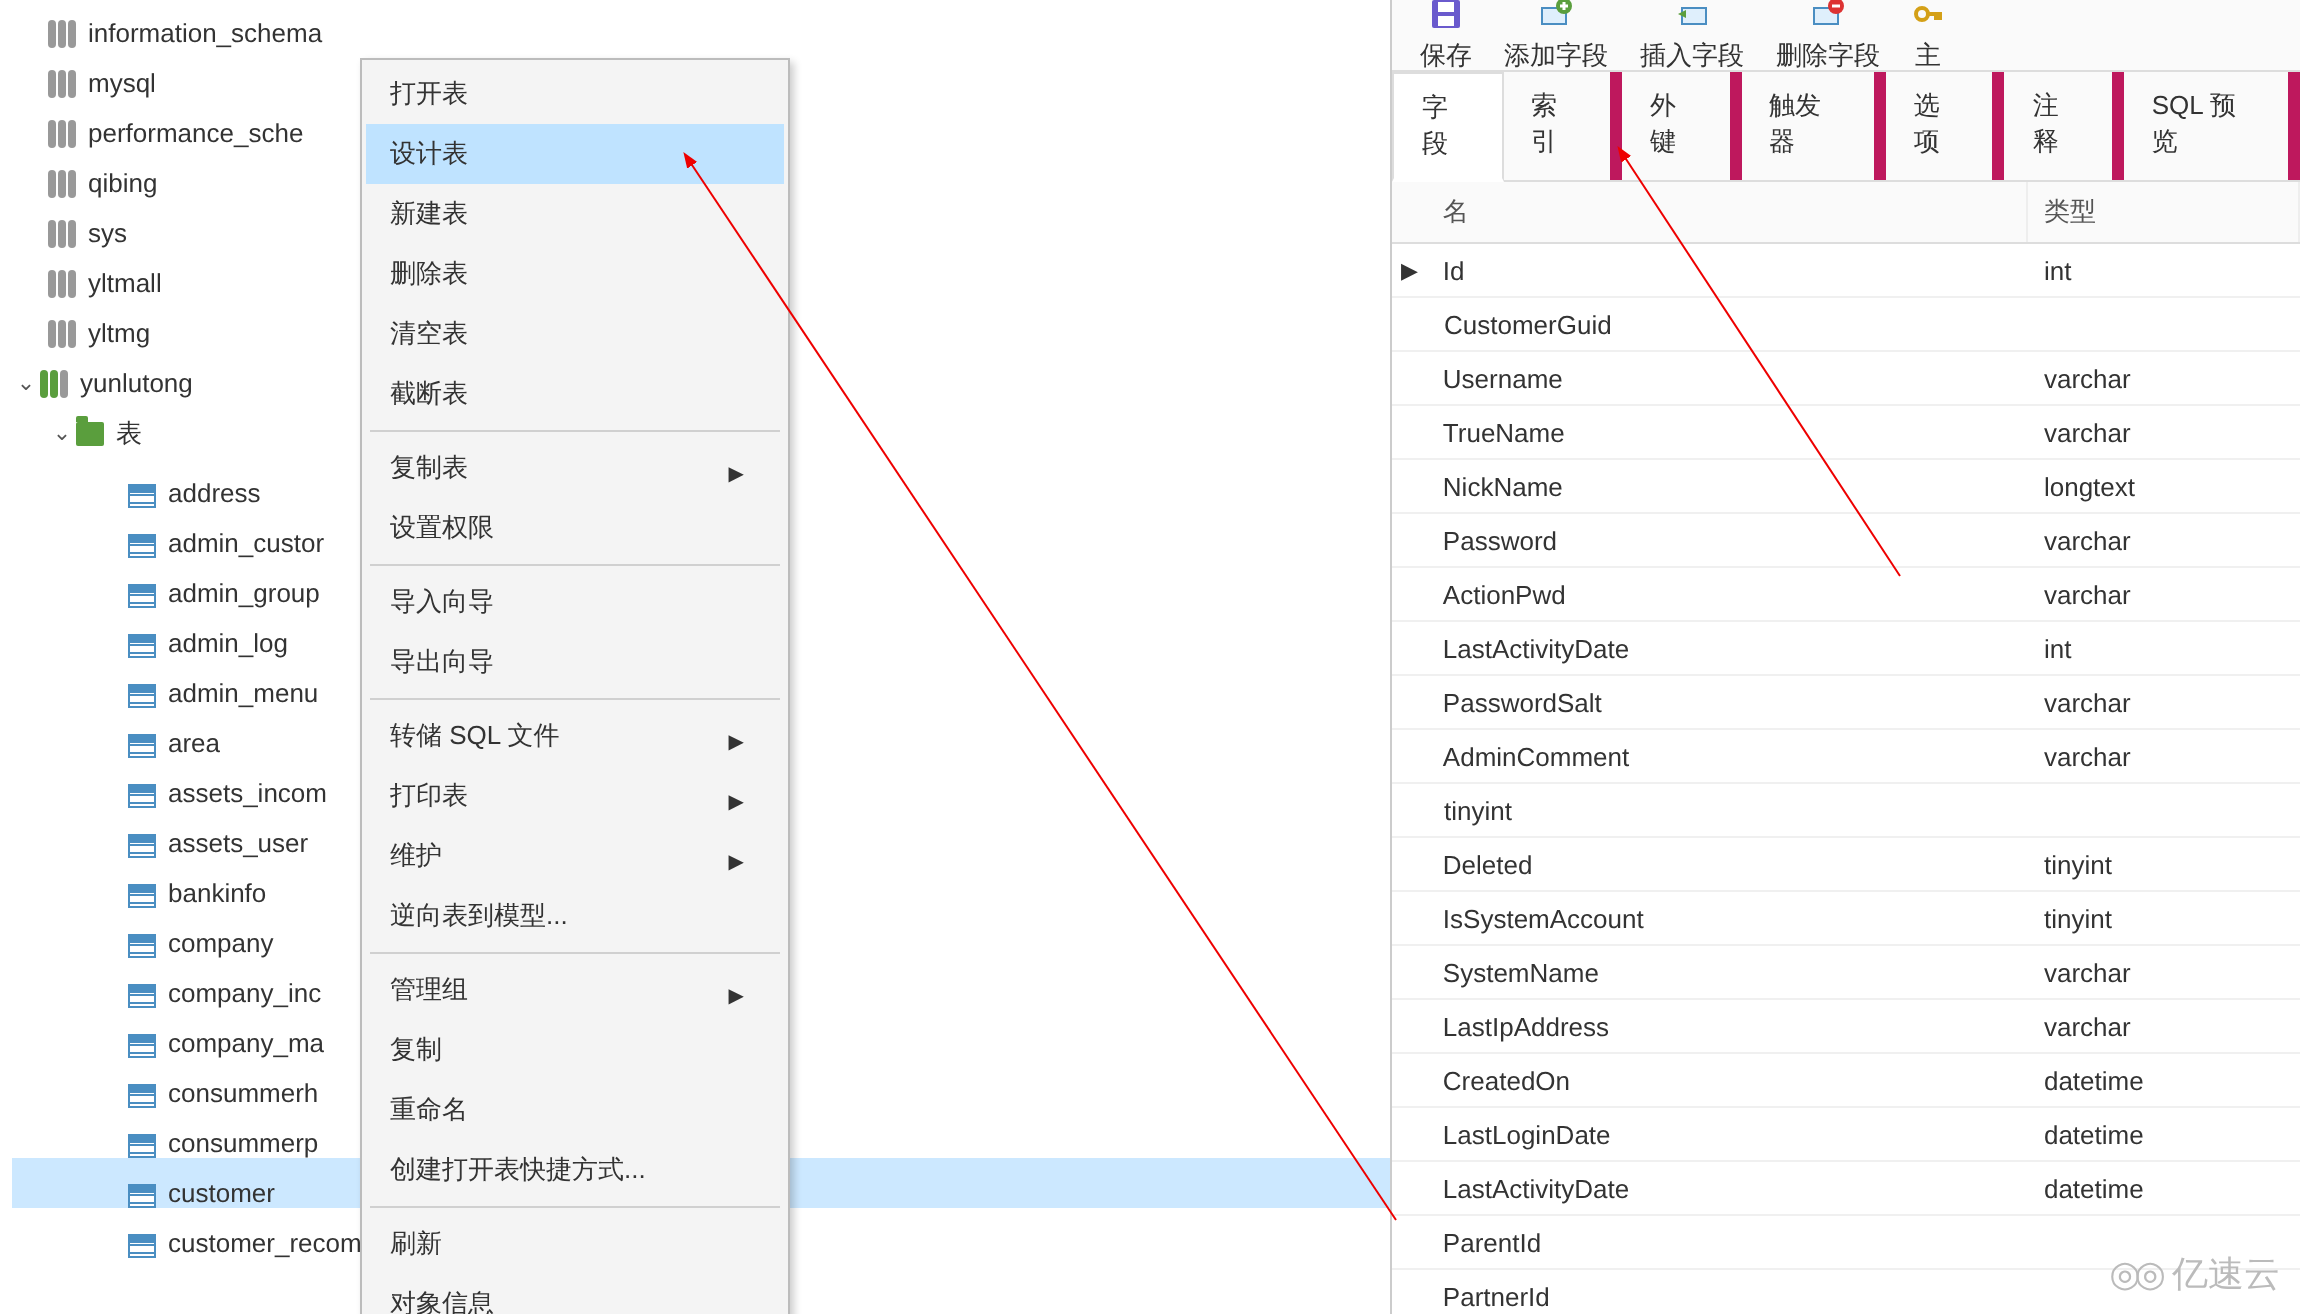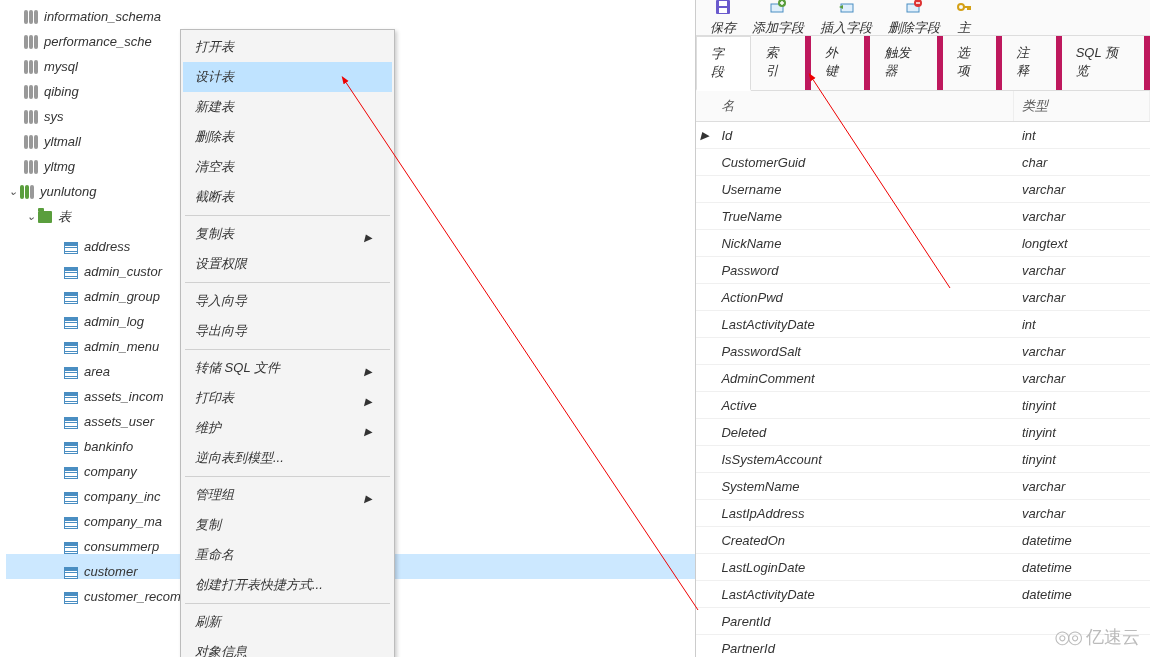--- a/index.html
+++ b/index.html
@@ -1,17 +1,17 @@
 <!DOCTYPE html>
 <html><head>
   <meta charset="utf-8">
   <style>
     * { box-sizing: border-box; margin: 0; padding: 0; }
     body { font-family: "Microsoft YaHei", "Segoe UI", sans-serif; font-size: 13px; color: #333; background: #fff; width: 1150px; height: 657px; position: relative; overflow: hidden; }
-    .main { display: flex; width: 100%; height: 100%; font-style: italic; }
+    .main { display: flex; width: 100%; height: 100%; }
     .left-panel { width: 695px; position: relative; padding-top: 4px; }
     .right-panel { width: 455px; border-left: 1px solid #ccc; position: relative; }
     .tree { padding-left: 6px; }
     .tree-row { display: flex; align-items: center; height: 25px; padding-left: 0; white-space: nowrap; }
     .tree-row.indent1 { padding-left: 0; }
     .tree-row.indent2 { padding-left: 18px; }
     .tree-row.indent4 { padding-left: 58px; align-items: flex-end; }
     .tree-row.selected { background: #cce8ff; }
     .expand { width: 14px; display: inline-block; text-align: center; color: #555; font-size: 11px; }
     .db-icon { display: inline-flex; gap: 1px; margin-right: 6px; }
@@ -60,29 +60,29 @@
             <span class="cyl"></span>
           </span>
           <span class="label">information_schema</span>
         </div>
         <div class="tree-row indent2">
           <span class="db-icon">
             <span class="cyl"></span>
             <span class="cyl"></span>
             <span class="cyl"></span>
           </span>
+          <span class="label">mysql</span>
+        </div>
+        <div class="tree-row indent2">
+          <span class="db-icon">
+            <span class="cyl"></span>
+            <span class="cyl"></span>
+            <span class="cyl"></span>
+          </span>
           <span class="label">performance_sche</span>
-        </div>
-        <div class="tree-row indent2">
-          <span class="db-icon">
-            <span class="cyl"></span>
-            <span class="cyl"></span>
-            <span class="cyl"></span>
-          </span>
-          <span class="label">mysql</span>
         </div>
         <div class="tree-row indent2">
           <span class="db-icon">
             <span class="cyl"></span>
             <span class="cyl"></span>
             <span class="cyl"></span>
           </span>
           <span class="label">qibing</span>
         </div>
         <div class="tree-row indent2">
@@ -163,20 +163,24 @@
           <span class="table-icon"></span>
           <span class="label">company</span>
         </div>
         <div class="tree-row indent4">
           <span class="table-icon"></span>
           <span class="label">company_inc</span>
         </div>
         <div class="tree-row indent4">
           <span class="table-icon"></span>
           <span class="label">company_ma</span>
+        </div>
+        <div class="tree-row indent4">
+          <span class="table-icon"></span>
+          <span class="label">consummerh</span>
         </div>
         <div class="tree-row indent4">
           <span class="table-icon"></span>
           <span class="label">consummerp</span>
         </div>
         <div class="tree-row indent4 selected">
           <span class="table-icon"></span>
           <span class="label">customer</span>
         </div>
         <div class="tree-row indent4">
@@ -325,21 +329,20 @@
       </div>
       <div id="grid-body">
           <div class="grid-row">
             <div class="row-marker">▶</div>
             <div class="cell col-name">Id</div>
             <div class="cell col-type">int</div>
           </div>
           <div class="grid-row">
             <div class="row-marker"></div>
             <div class="cell col-name">CustomerGuid</div>
-            <div class="cell col-type">char</div>
           </div>
           <div class="grid-row">
             <div class="row-marker"></div>
             <div class="cell col-name">Username</div>
             <div class="cell col-type">varchar</div>
           </div>
           <div class="grid-row">
             <div class="row-marker"></div>
             <div class="cell col-name">TrueName</div>
             <div class="cell col-type">varchar</div>
@@ -369,21 +372,20 @@
             <div class="cell col-name">PasswordSalt</div>
             <div class="cell col-type">varchar</div>
           </div>
           <div class="grid-row">
             <div class="row-marker"></div>
             <div class="cell col-name">AdminComment</div>
             <div class="cell col-type">varchar</div>
           </div>
           <div class="grid-row">
             <div class="row-marker"></div>
-            <div class="cell col-name">Active</div>
             <div class="cell col-type">tinyint</div>
           </div>
           <div class="grid-row">
             <div class="row-marker"></div>
             <div class="cell col-name">Deleted</div>
             <div class="cell col-type">tinyint</div>
           </div>
           <div class="grid-row">
             <div class="row-marker"></div>
             <div class="cell col-name">IsSystemAccount</div>

